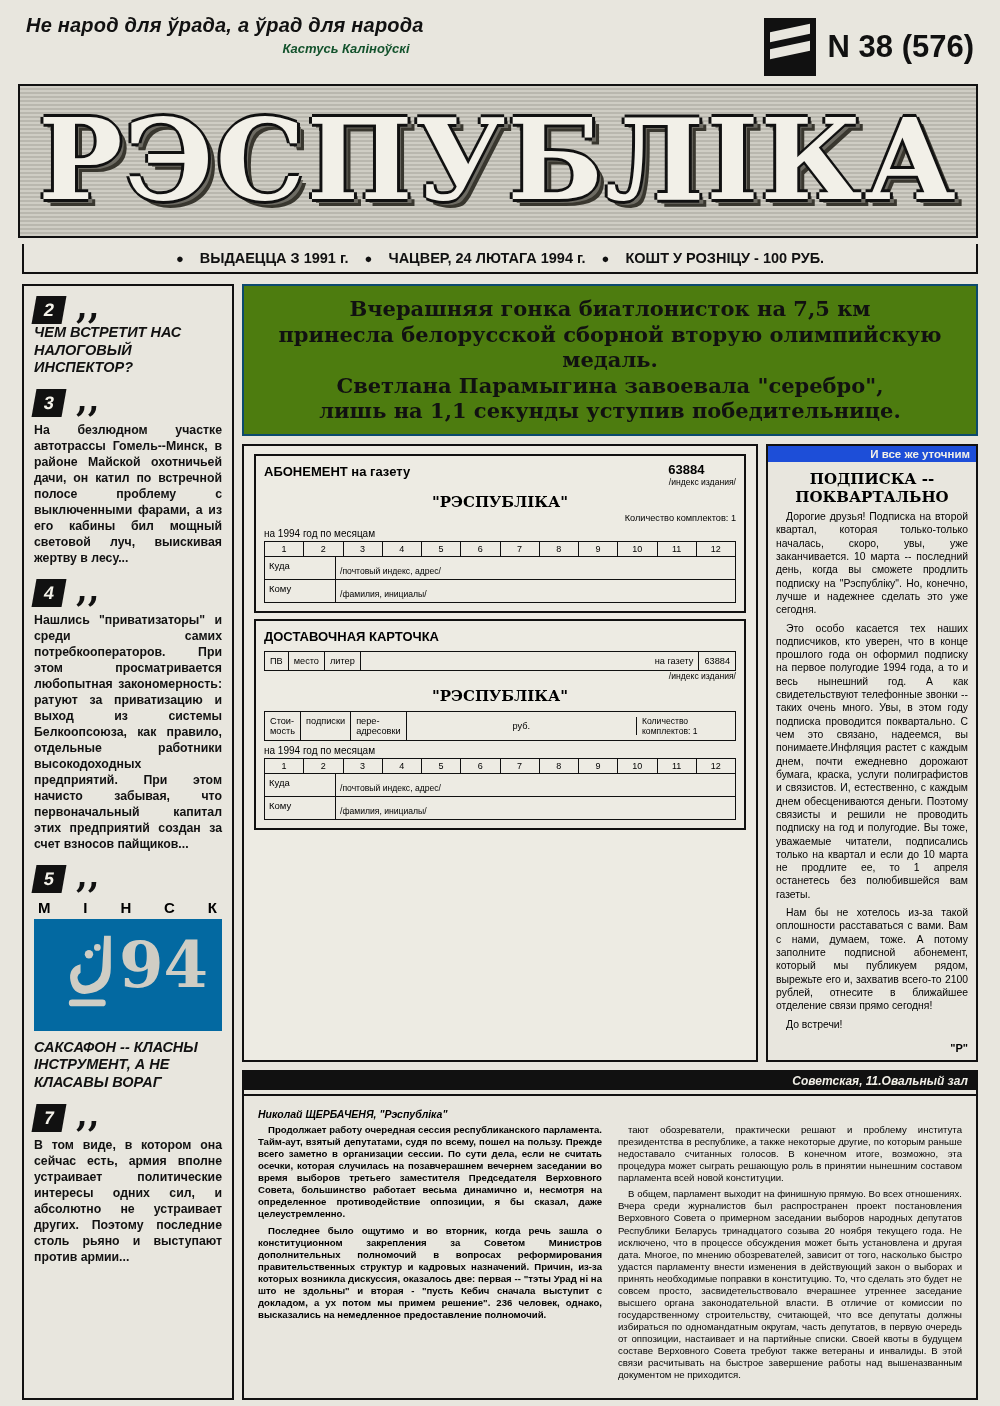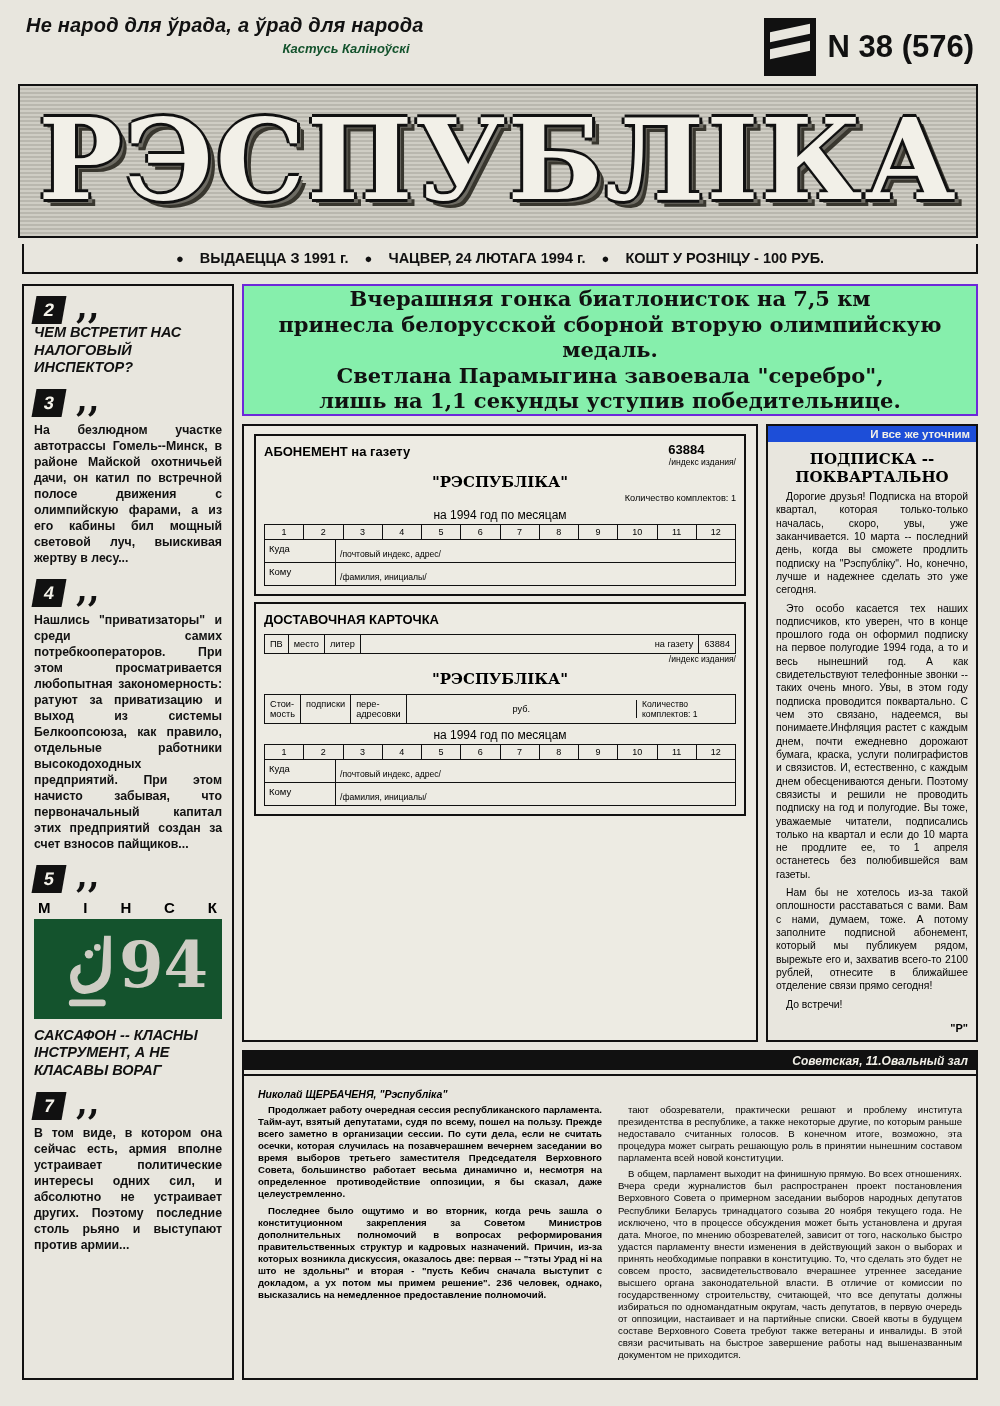--- a/index.html
+++ b/index.html
@@ -46,46 +46,46 @@
   .teaser{margin-bottom:12px;}
   .teaser-head{display:flex;align-items:flex-start;gap:12px;}
   .numbox{width:30px;height:28px;background:#111;color:#f4f2ea;font-weight:bold;font-size:18px;
      display:flex;align-items:center;justify-content:center;transform:skewX(-10deg);}
   .quote{font-family:"DejaVu Serif", serif;font-size:34px;font-weight:bold;line-height:.6;color:#111;}
   .teaser-title{font-size:14.5px;font-weight:bold;font-style:italic;line-height:1.22;color:#111;}
   .teaser-body{font-size:12.3px;font-weight:bold;line-height:1.3;margin-top:6px;color:#111;text-align:justify;}
 
   .minsk-logo{margin:6px 0 8px 0;}
   .minsk-letters{display:flex;justify-content:space-between;font-size:15px;font-weight:bold;letter-spacing:1px;padding:0 4px 3px 4px;}
-  .minsk-box{height:100px;background:#14532d;position:relative;overflow:hidden;}
+  .minsk-box{height:112px;background:#0369a1;position:relative;overflow:hidden;}
   .sax{position:absolute;left:18px;top:10px;width:84px;height:84px;}
   .minsk94{position:absolute;right:14px;top:8px;font-size:64px;font-weight:bold;color:#cfcdc4;font-family:"DejaVu Serif",serif;}
 
-  .lead{border:2px solid #6d28d9;background:#86efac;padding:0 14px;}
+  .lead{border:2px solid #0c4a6e;background:#4d7c0f;padding:10px 14px;}
   .lead p{margin:0;font-family:"DejaVu Serif", serif;font-weight:bold;font-size:21px;line-height:1.22;text-align:center;color:#111;}
 
   .midrow{display:flex;margin-top:8px;}
   .forms{flex:1;border:2px solid #111;background:#edebe3;padding:8px 10px;box-sizing:border-box;}
   .subsbox{width:212px;margin-left:8px;border:2px solid #111;box-sizing:border-box;padding:0;}
   .subs-tag{background:#1d4ed8;color:#f2f0e8;font-size:11.5px;font-weight:bold;text-align:right;padding:2px 6px;}
   .subs-title{font-family:"DejaVu Serif",serif;font-size:15px;font-weight:bold;text-align:center;padding:8px 4px 4px 4px;}
   .subs-body{font-size:10.4px;line-height:1.28;text-align:justify;padding:0 8px 6px 8px;}
   .subs-body p{margin:0 0 5px 0;text-indent:10px;}
   .subs-sign{text-align:right;font-weight:bold;font-size:11px;padding:0 8px 6px 8px;}
 
   
   .coupon{border:2px solid #111;padding:6px 8px 8px 8px;margin:0 0 6px 0;background:#edebe3;}
   .coupon.second{border-top:2px solid #111;}
   .cpn-row{display:flex;align-items:flex-start;gap:0;}
   .cpn-title{font-size:13px;font-weight:bold;}
   .cpn-code{font-size:13px;font-weight:bold;}
   .cpn-small{font-size:8.6px;padding-left:32px;}
   .cpn-name{font-family:"DejaVu Serif",serif;font-size:15px;font-weight:bold;text-align:center;margin:6px 0 2px 0;}
   .cpn-qty{font-size:9.2px;text-align:right;line-height:1.15;}
-  .cpn-monthline{font-size:12px;text-align:center;margin:4px 0 2px 0;}
+  .cpn-monthline{font-size:10px;margin:4px 0 2px 0;}
   .months{display:flex;border:1px solid #111;}
   .months div{flex:1;border-right:1px solid #111;font-size:9px;text-align:center;padding:2px 0;}
   .months div:last-child{border-right:none;}
   .fieldrow{border:1px solid #111;border-top:none;display:flex;min-height:22px;}
   .fieldrow .lbl{width:62px;font-size:9.5px;padding:3px 4px;border-right:1px solid #111;}
   .fieldrow .hint{flex:1;font-size:8.6px;padding:3px 4px;align-self:flex-end;}
   .gridbox{display:flex;border:1px solid #111;margin-top:6px;}
   .gridbox .cell{border-right:1px solid #111;font-size:9.2px;padding:4px 5px;}
   .gridbox .cell:last-child{border-right:none;}
 
@@ -141,21 +141,21 @@
           <div class="quote">,,</div>
         </div>
         <div class="teaser-title">ЧЕМ ВСТРЕТИТ НАС НАЛОГОВЫЙ ИНСПЕКТОР?</div>
       </div>
 
       <div class="teaser">
         <div class="teaser-head">
           <div class="numbox">3</div>
           <div class="quote">,,</div>
         </div>
-        <div class="teaser-body">На безлюдном участке автотрассы Гомель--Минск, в районе Майской охотничьей дачи, он катил по встречной полосе движения с олимпийскую фарами, а из его кабины бил мощный световой луч, выискивая жертву в лесу...</div>
+        <div class="teaser-body">На безлюдном участке автотрассы Гомель--Минск, в районе Майской охотничьей дачи, он катил по встречной полосе проблему с выключенными фарами, а из его кабины бил мощный световой луч, выискивая жертву в лесу...</div>
       </div>
 
       <div class="teaser">
         <div class="teaser-head">
           <div class="numbox">4</div>
           <div class="quote">,,</div>
         </div>
         <div class="teaser-body">Нашлись "приватизаторы" и среди самих потребкооператоров. При этом просматривается любопытная закономерность: ратуют за приватизацию и выход из системы Белкоопсоюза, как правило, отдельные работники высокодоходных предприятий. При этом начисто забывая, что первоначальный капитал этих предприятий создан за счет взносов пайщиков...</div>
       </div>
 

